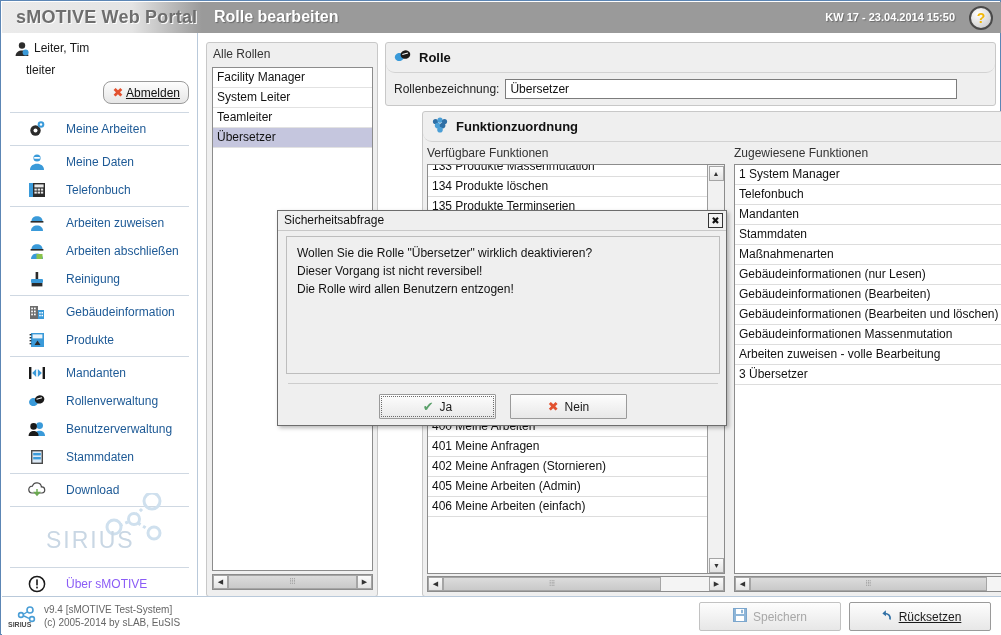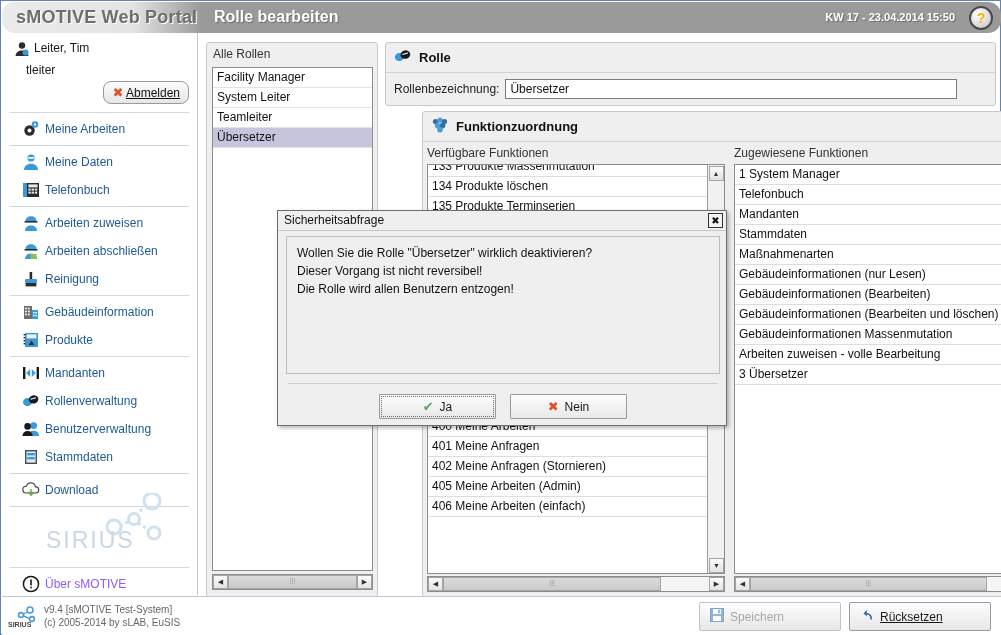--- a/index.html
+++ b/index.html
@@ -10,21 +10,20 @@
   }
   .app{
     position:relative;width:1001px;height:635px;box-sizing:border-box;
     border:1px solid #5c86b5;background:#ffffff;
   }
 
   
   .header{
     position:absolute;left:1px;top:1px;width:999px;height:31px;
     background:linear-gradient(to right,#ebebeb 0px,#e4e4e4 130px,#9a9a9a 200px,#9a9a9a 999px);
-    border-radius:13px;
   }
   .brand{
     position:absolute;left:14px;top:5px;font-size:18px;font-weight:bold;
     color:#6e6e6e;letter-spacing:.2px;text-shadow:1px 1px 0 #fdfdfd;
   }
   .page-title{
     position:absolute;left:212px;top:6px;font-size:16px;font-weight:bold;
     color:#ffffff;text-shadow:1px 1px 1px #6a6a6a;
   }
   .clock{
@@ -50,21 +49,21 @@
   .user-login{margin:0 0 0 24px;font-size:12px;color:#1a1a1a;}
   .logout-wrap{text-align:right;padding:4px 8px 6px 0;}
   .btn{
     display:inline-block;border:1px solid #9a9a9a;border-radius:8px;
     background:linear-gradient(to bottom,#fdfdfd,#e6e6e6);
     padding:3px 8px;font-size:12px;color:#111;cursor:pointer;white-space:nowrap;
   }
   .btn .lbl u{text-decoration:underline;}
   .sep{height:1px;background:#cfd8e2;margin:2px 8px;}
   .nav-item{
-    display:flex;align-items:center;gap:5px;height:28px;padding-left:20px;
+    display:flex;align-items:center;gap:20px;height:28px;padding-left:26px;
     color:#1e5a96;font-size:12px;cursor:pointer;white-space:nowrap;
   }
   .nav-item .ico{width:18px;height:18px;flex:0 0 18px;display:block;}
   .about-item{color:#8b5cf6;}
   .sirius-art{
     position:relative;height:56px;
   }
   .sirius-word{
     position:absolute;left:44px;top:18px;font-size:23px;letter-spacing:2px;
     color:#c9d7e4;font-family:"Liberation Sans",sans-serif;
@@ -74,21 +73,21 @@
   .footer{
     position:absolute;left:1px;top:595px;width:999px;height:39px;
     background:#ffffff;border-top:1px solid #b9c9da;box-sizing:border-box;padding-left:48px;
   }
   .foot-ver{position:absolute;left:42px;top:6px;font-size:10px;color:#666;line-height:13px;}
   .foot-logo{position:absolute;left:6px;top:9px;width:32px;height:22px;}
   .foot-buttons{position:absolute;right:10px;top:5px;display:flex;gap:8px;}
   .btn-big{
     min-width:120px;text-align:center;padding:5px 10px;border:1px solid #9a9a9a;border-radius:2px;
     background:linear-gradient(to bottom,#fdfdfd,#e7e7e7);font-size:12px;cursor:pointer;
-    display:flex;align-items:center;gap:6px;
+    display:flex;align-items:center;justify-content:center;gap:6px;
   }
   .btn-big.disabled{color:#a8a8a8;border-color:#c2c2c2;cursor:default;}
 
   
   .panel{
     border:1px solid #c8c8c8;border-radius:3px;background:#efefef;box-sizing:border-box;
   }
   .roles-panel{position:absolute;left:205px;top:41px;width:172px;height:555px;}
   .panel-label{font-size:12px;color:#333;padding:4px 6px 3px 6px;}
   .listbox{
@@ -114,21 +113,21 @@
     position:absolute;left:0;top:0;height:14px;
     background:linear-gradient(to bottom,#dcdcdc,#c9c9c9);border:1px solid #a5a5a5;box-sizing:border-box;
     display:flex;align-items:center;justify-content:center;cursor:pointer;
   }
   .grip{font-size:8px;color:#8e8e8e;letter-spacing:0px;}
 
   
   .rolle-panel{position:absolute;left:384px;top:41px;width:611px;height:64px;}
   .sec-head{
     display:flex;align-items:center;gap:7px;font-size:13px;font-weight:bold;color:#111;
-    padding:5px 8px 5px 8px;border-bottom:1px solid #d2d2d2;
+    padding:5px 8px 5px 8px;border-bottom:1px solid #d2d2d2;border-radius:9px;
   }
   .field-row{display:flex;align-items:center;gap:6px;padding:6px 8px;}
   .field-row label{font-size:12px;color:#222;}
   .txt{
     border:1px solid #7c7c7c;background:#ffffff;font-size:12px;color:#111;
     padding:2px 4px;box-sizing:border-box;font-family:"Liberation Sans",sans-serif;
   }
   .fn-panel{position:absolute;left:384px;top:110px;width:611px;height:486px;margin-left:37px;}
   .cols{position:absolute;left:0;top:34px;width:611px;height:450px;}
   .col{position:absolute;top:0;width:298px;height:450px;}

